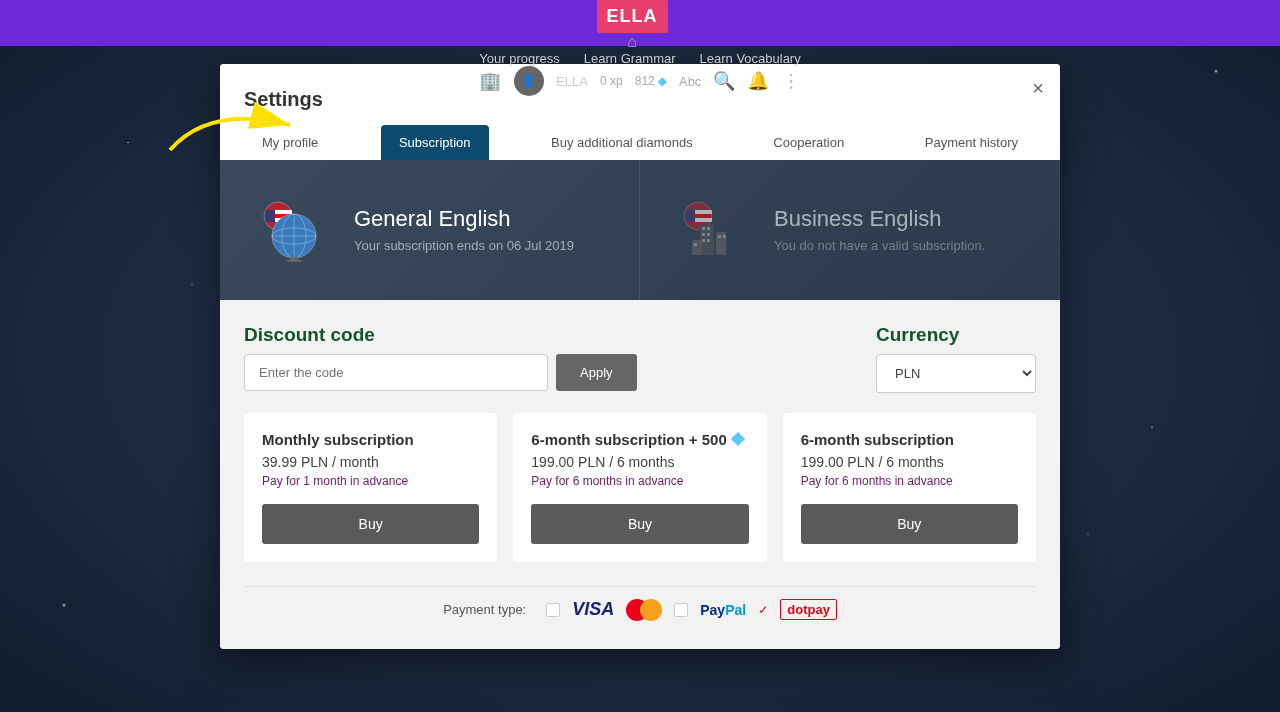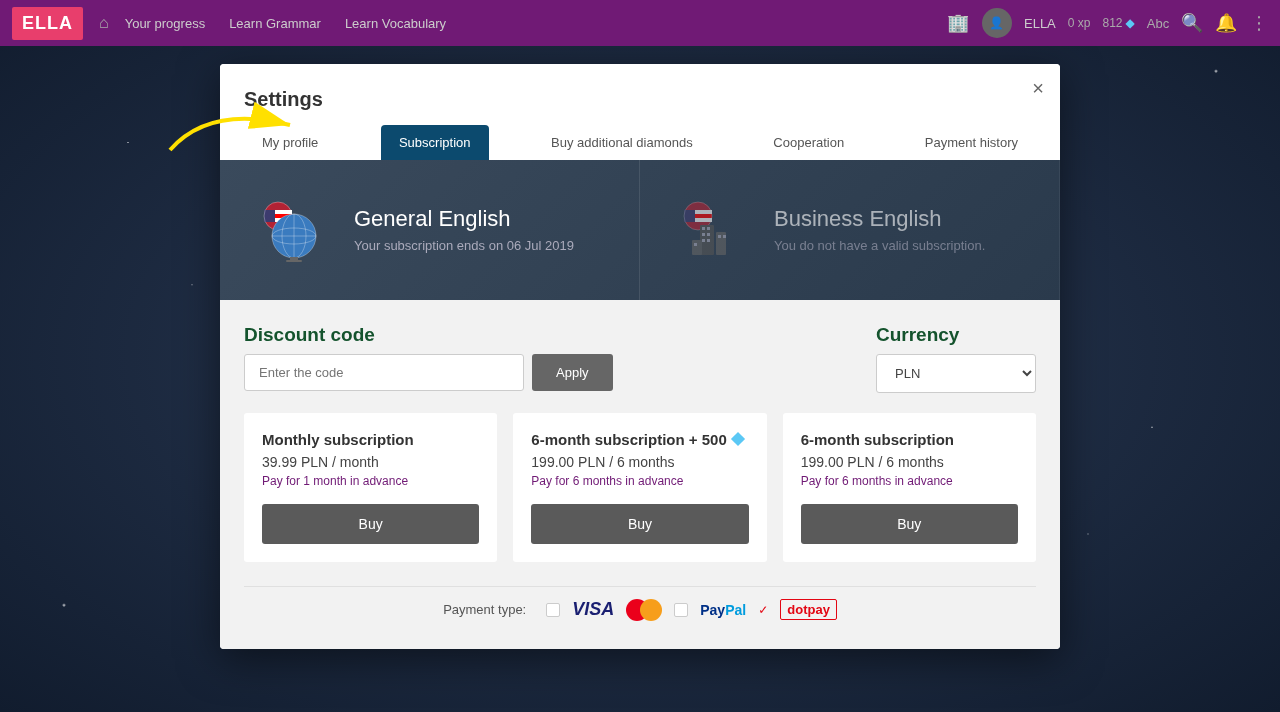--- a/index.html
+++ b/index.html
@@ -38,25 +38,26 @@
         radial-gradient(2px 2px at 5% 85%, rgba(255,255,255,0.8) 0%, transparent 100%),
         radial-gradient(2px 2px at 95% 10%, rgba(255,255,255,0.8) 0%, transparent 100%),
         radial-gradient(1px 1px at 35% 65%, rgba(255,255,255,0.5) 0%, transparent 100%),
         radial-gradient(1px 1px at 75% 55%, rgba(255,255,255,0.5) 0%, transparent 100%);
     }
 
     
     .navbar {
       position: relative;
       z-index: 10;
-      background: #701a75;
+      background: #6d28d9;
       height: 46px;
       display: flex;
       align-items: center;
       padding: 0 12px;
+      flex-direction: column;
     }
     .navbar-logo {
       background: #e83e6c;
       color: white;
       font-weight: 900;
       font-size: 18px;
       padding: 6px 10px;
       border-radius: 2px;
       margin-right: 16px;
       letter-spacing: 1px;
@@ -259,21 +260,21 @@
       font-size: 19px;
       font-weight: 600;
       color: #14532d;
       margin-bottom: 8px;
     }
     .discount-input-row {
       display: flex;
       gap: 8px;
     }
     .discount-input {
-      width: 280px;
+      width: 304px;
       padding: 10px 14px;
       border: 1px solid #ccc;
       border-radius: 3px;
       font-size: 13px;
       color: #999;
       background: white;
       outline: none;
     }
     .apply-btn {
       padding: 10px 24px;

